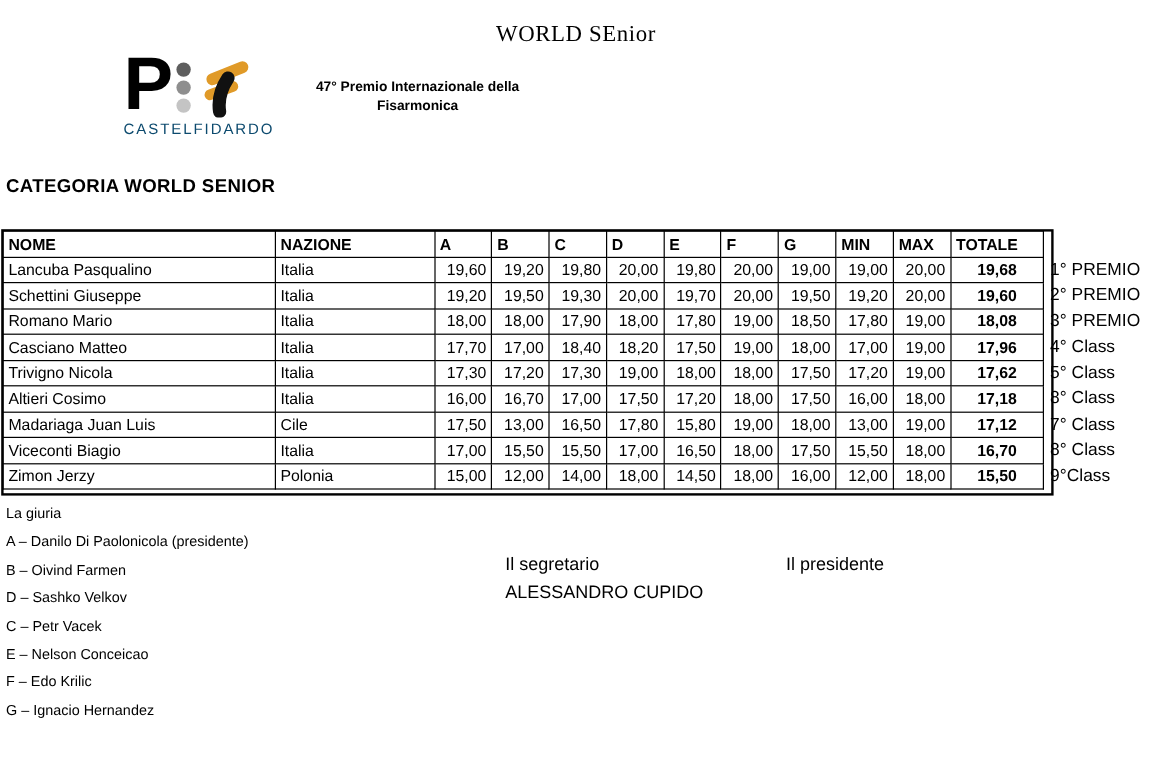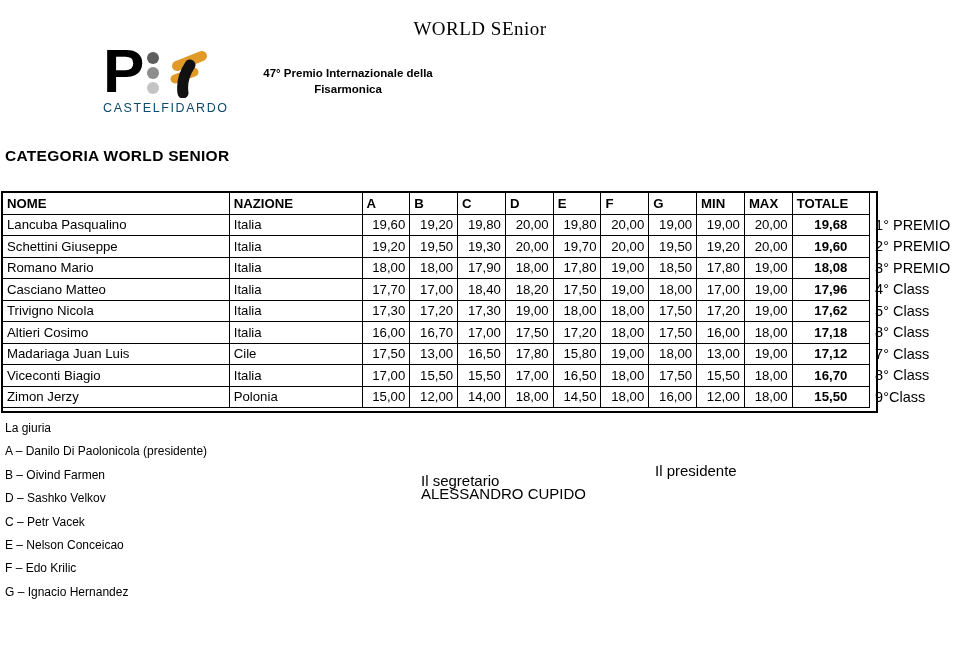--- a/index.html
+++ b/index.html
@@ -52,21 +52,21 @@
   td.c-total{text-align:center;font-weight:bold;}
   td.c-rank,th.c-rank{border:none;font-size:14.5px;padding-left:5px;}
   .table-outline{
     position:absolute;left:1px;top:191px;width:877px;height:222px;
     border:2px solid #000;box-sizing:border-box;pointer-events:none;
   }
   
   .jury{position:absolute;left:5px;top:417px;font-size:12px;line-height:23.4px;}
   
   .sig{position:absolute;font-size:15px;}
-  .sig-secretary{left:421px;top:472px;}
+  .sig-secretary{left:421px;top:462px;}
   .sig-president{left:655px;top:462px;}
   .sig-secretary-name{left:421px;top:485px;text-align:center;}
   
   .footer{
     position:absolute;left:0;top:660px;width:100%;text-align:center;
     font-size:15px;
   }
 </style>
 </head>
 <body>

